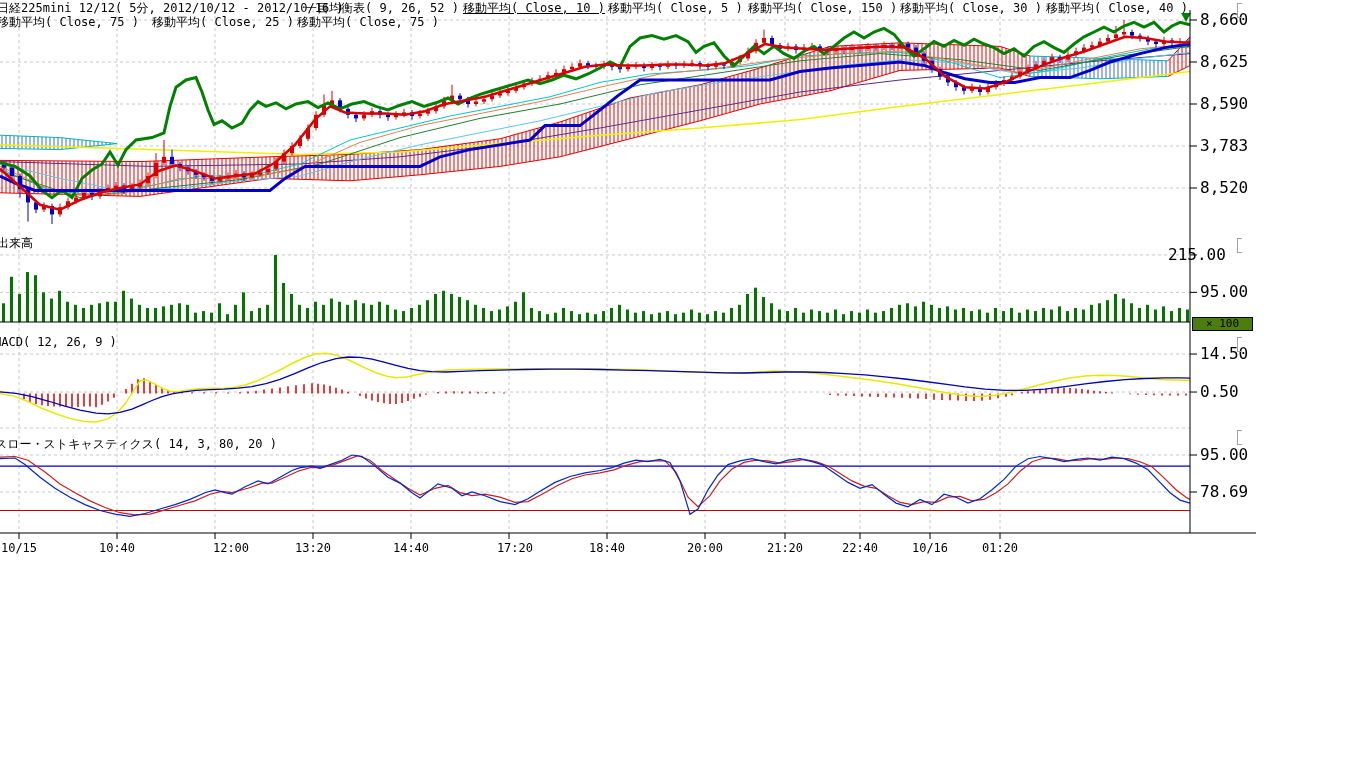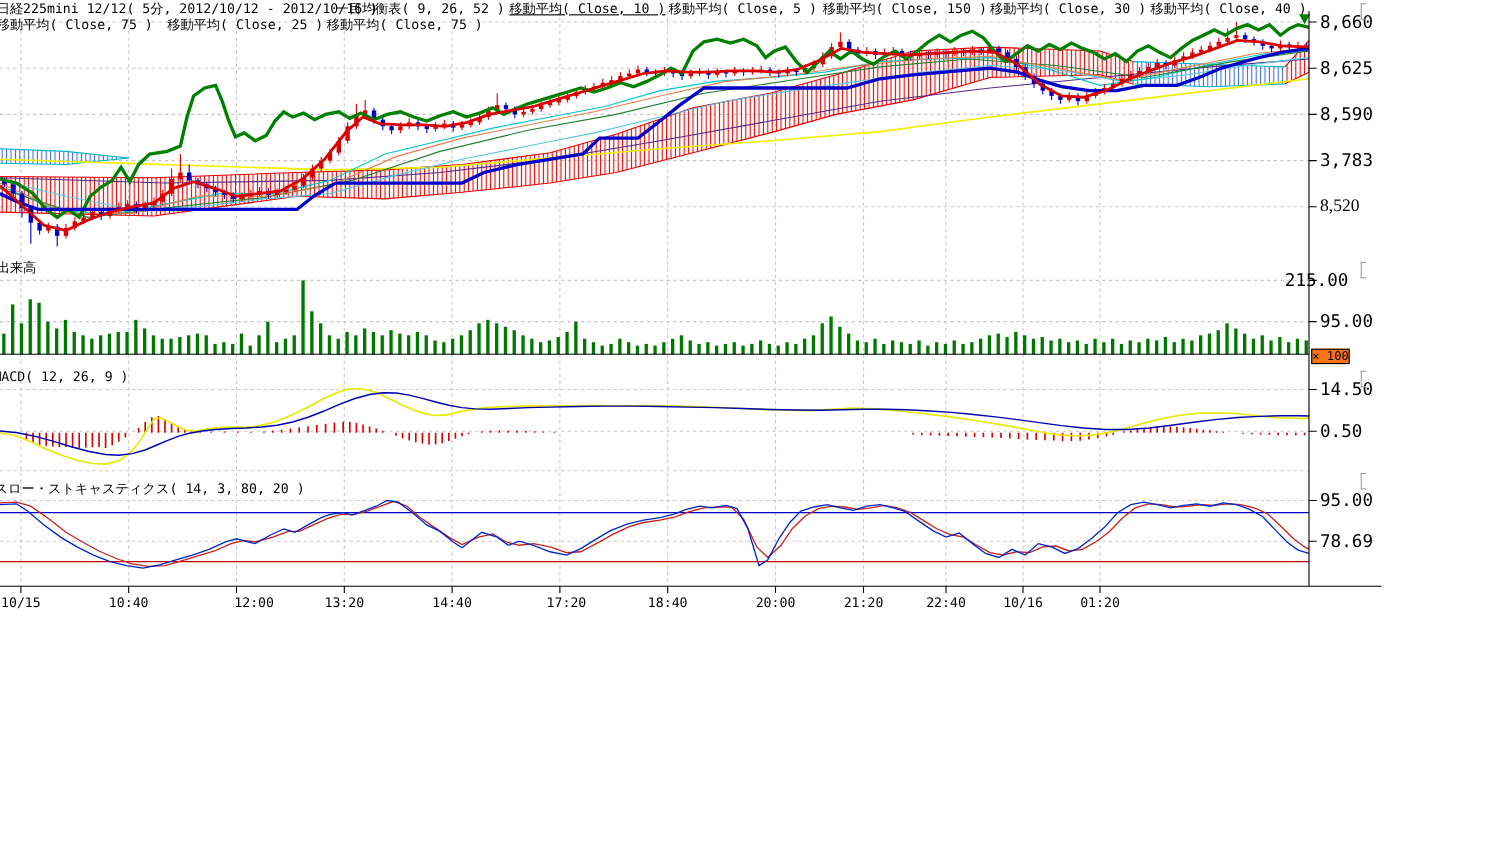--- a/index.html
+++ b/index.html
@@ -4,21 +4,21 @@
 <style>
   html,body{margin:0;padding:0;background:#fff;}
   #app{position:relative;width:1366px;height:744px;background:#ffffff;overflow:hidden;
        font-family:"DejaVu Sans Mono","DejaVu Sans","Liberation Sans",sans-serif;color:#000;}
   #chart{position:absolute;left:0;top:0;}
   .hdr{position:absolute;top:0;left:0;width:1366px;height:14px;}
   .hdr span{position:absolute;white-space:nowrap;font-size:12px;line-height:14px;}
   .panel-label{position:absolute;font-size:12px;white-space:nowrap;line-height:13px;}
   .axis-label{position:absolute;font-size:16px;line-height:14px;white-space:nowrap;}
   .time-label{position:absolute;font-size:12px;line-height:14px;width:48px;text-align:center;}
-  #volmult{position:absolute;border:1px solid #000;font-size:11px;line-height:12px;padding:0 0;background:#f97316;}
+  #volmult{position:absolute;border:1px solid #000;font-size:11px;line-height:12px;padding:0 13px;background:#4d7c0f;}
   .bracket{position:absolute;width:4px;height:13px;border-left:1px solid #a0a0a0;border-top:1px solid #a0a0a0;border-bottom:1px solid #a0a0a0;}
 </style>
 </head>
 <body>
 
 <div id="app">
   <svg id="chart" width="1366" height="768" viewBox="0 0 1366 768">
       <defs>
         <pattern id="hatchR" width="4" height="6" patternUnits="userSpaceOnUse">
           <path d="M2 0 V6" stroke="#e80000" stroke-width="1"></path>
@@ -702,21 +702,21 @@
   <div class="panel-label" style="left:-6px;top:336px;">MACD( 12, 26, 9 )</div>
   <div class="panel-label" style="left:-5px;top:438px;">スロー・ストキャスティクス( 14, 3, 80, 20 )</div>
 
   <div id="volmult" style="left:1192px;top:317px;">× 100</div>
 
   <div id="rightlabels">
       <div class="axis-label" style="left: 1200px; top: 13px;">8,660</div>
       <div class="axis-label" style="left: 1200px; top: 55px;">8,625</div>
       <div class="axis-label" style="left: 1200px; top: 97px;">8,590</div>
       <div class="axis-label" style="left: 1200px; top: 139px;">3,783</div>
-      <div class="axis-label" style="left: 1200px; top: 181px; font-family: Liberation Serif, serif;">8,520</div>
+      <div class="axis-label" style="left: 1200px; top: 181px;">8,520</div>
       <div class="axis-label" style="left: 1168px; top: 248px;">215.00</div>
       <div class="axis-label" style="left: 1200px; top: 285px;">95.00</div>
       <div class="axis-label" style="left: 1200px; top: 347px;">14.50</div>
       <div class="axis-label" style="left: 1200px; top: 385px;">0.50</div>
       <div class="axis-label" style="left: 1200px; top: 448px;">95.00</div>
       <div class="axis-label" style="left: 1200px; top: 485px;">78.69</div>
     </div>
   <div id="timelabels">
       <div class="time-label" style="left: -5px; top: 541px;">10/15</div>
       <div class="time-label" style="left: 93px; top: 541px;">10:40</div>

